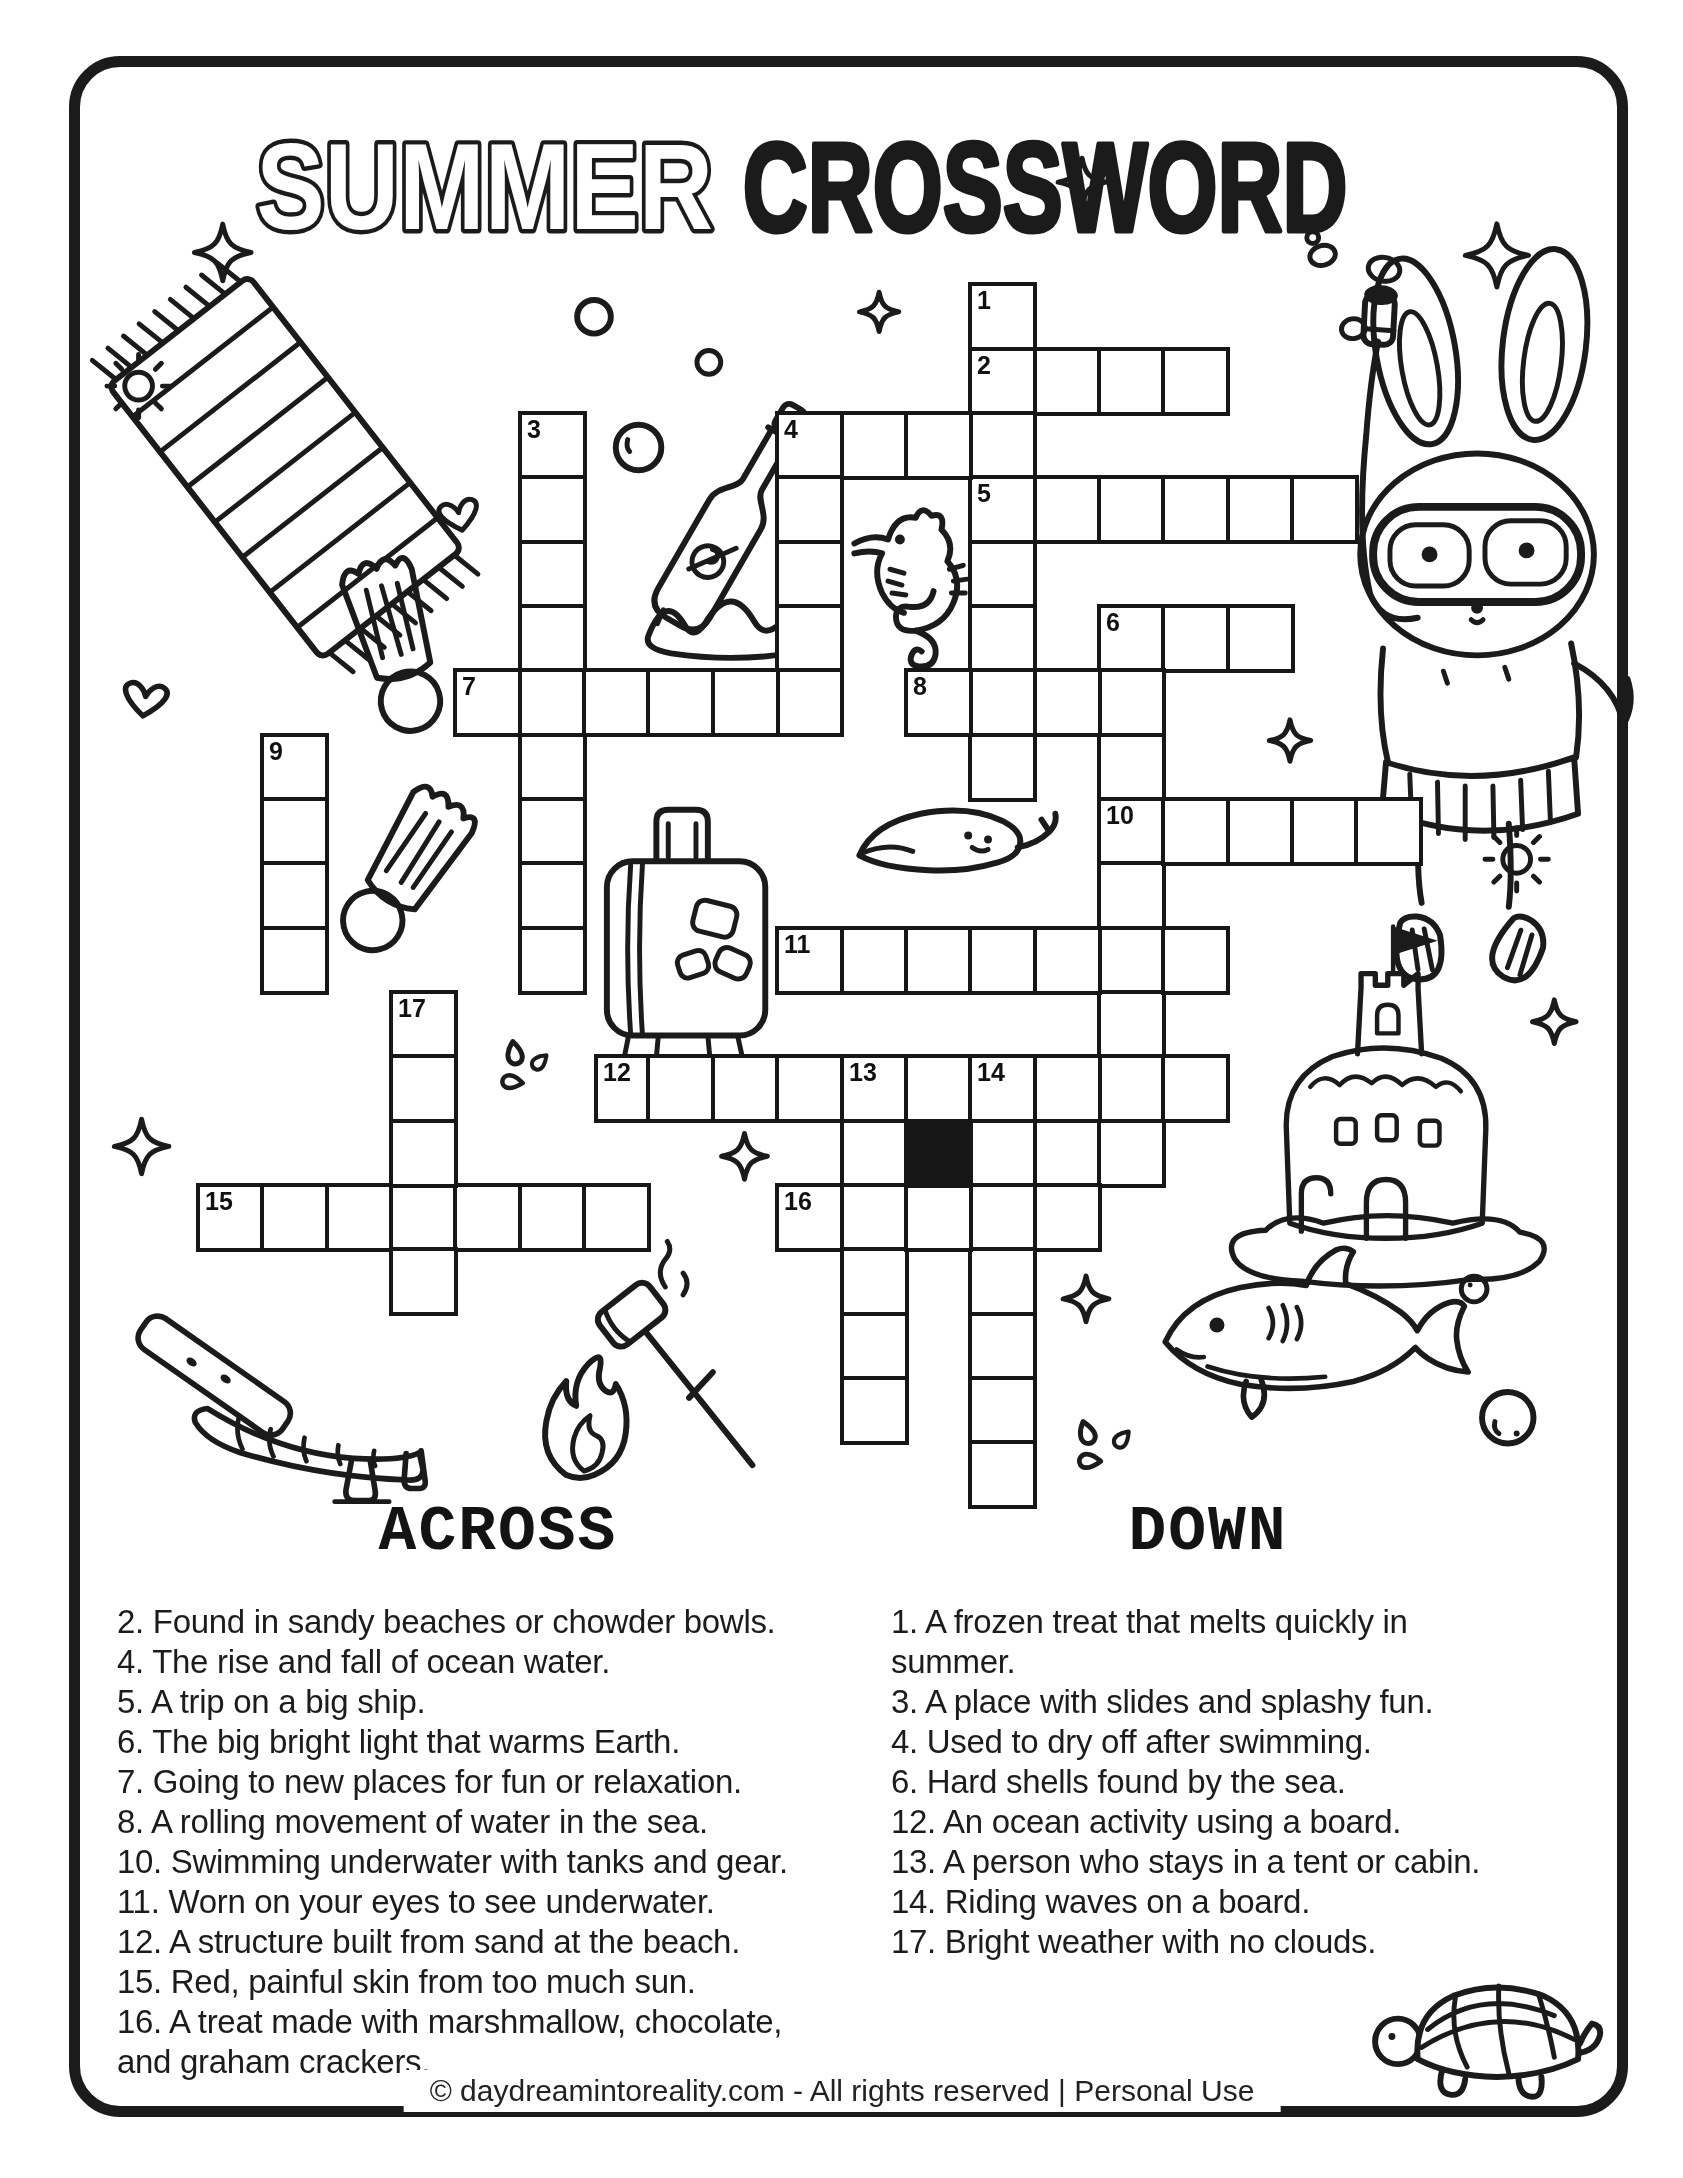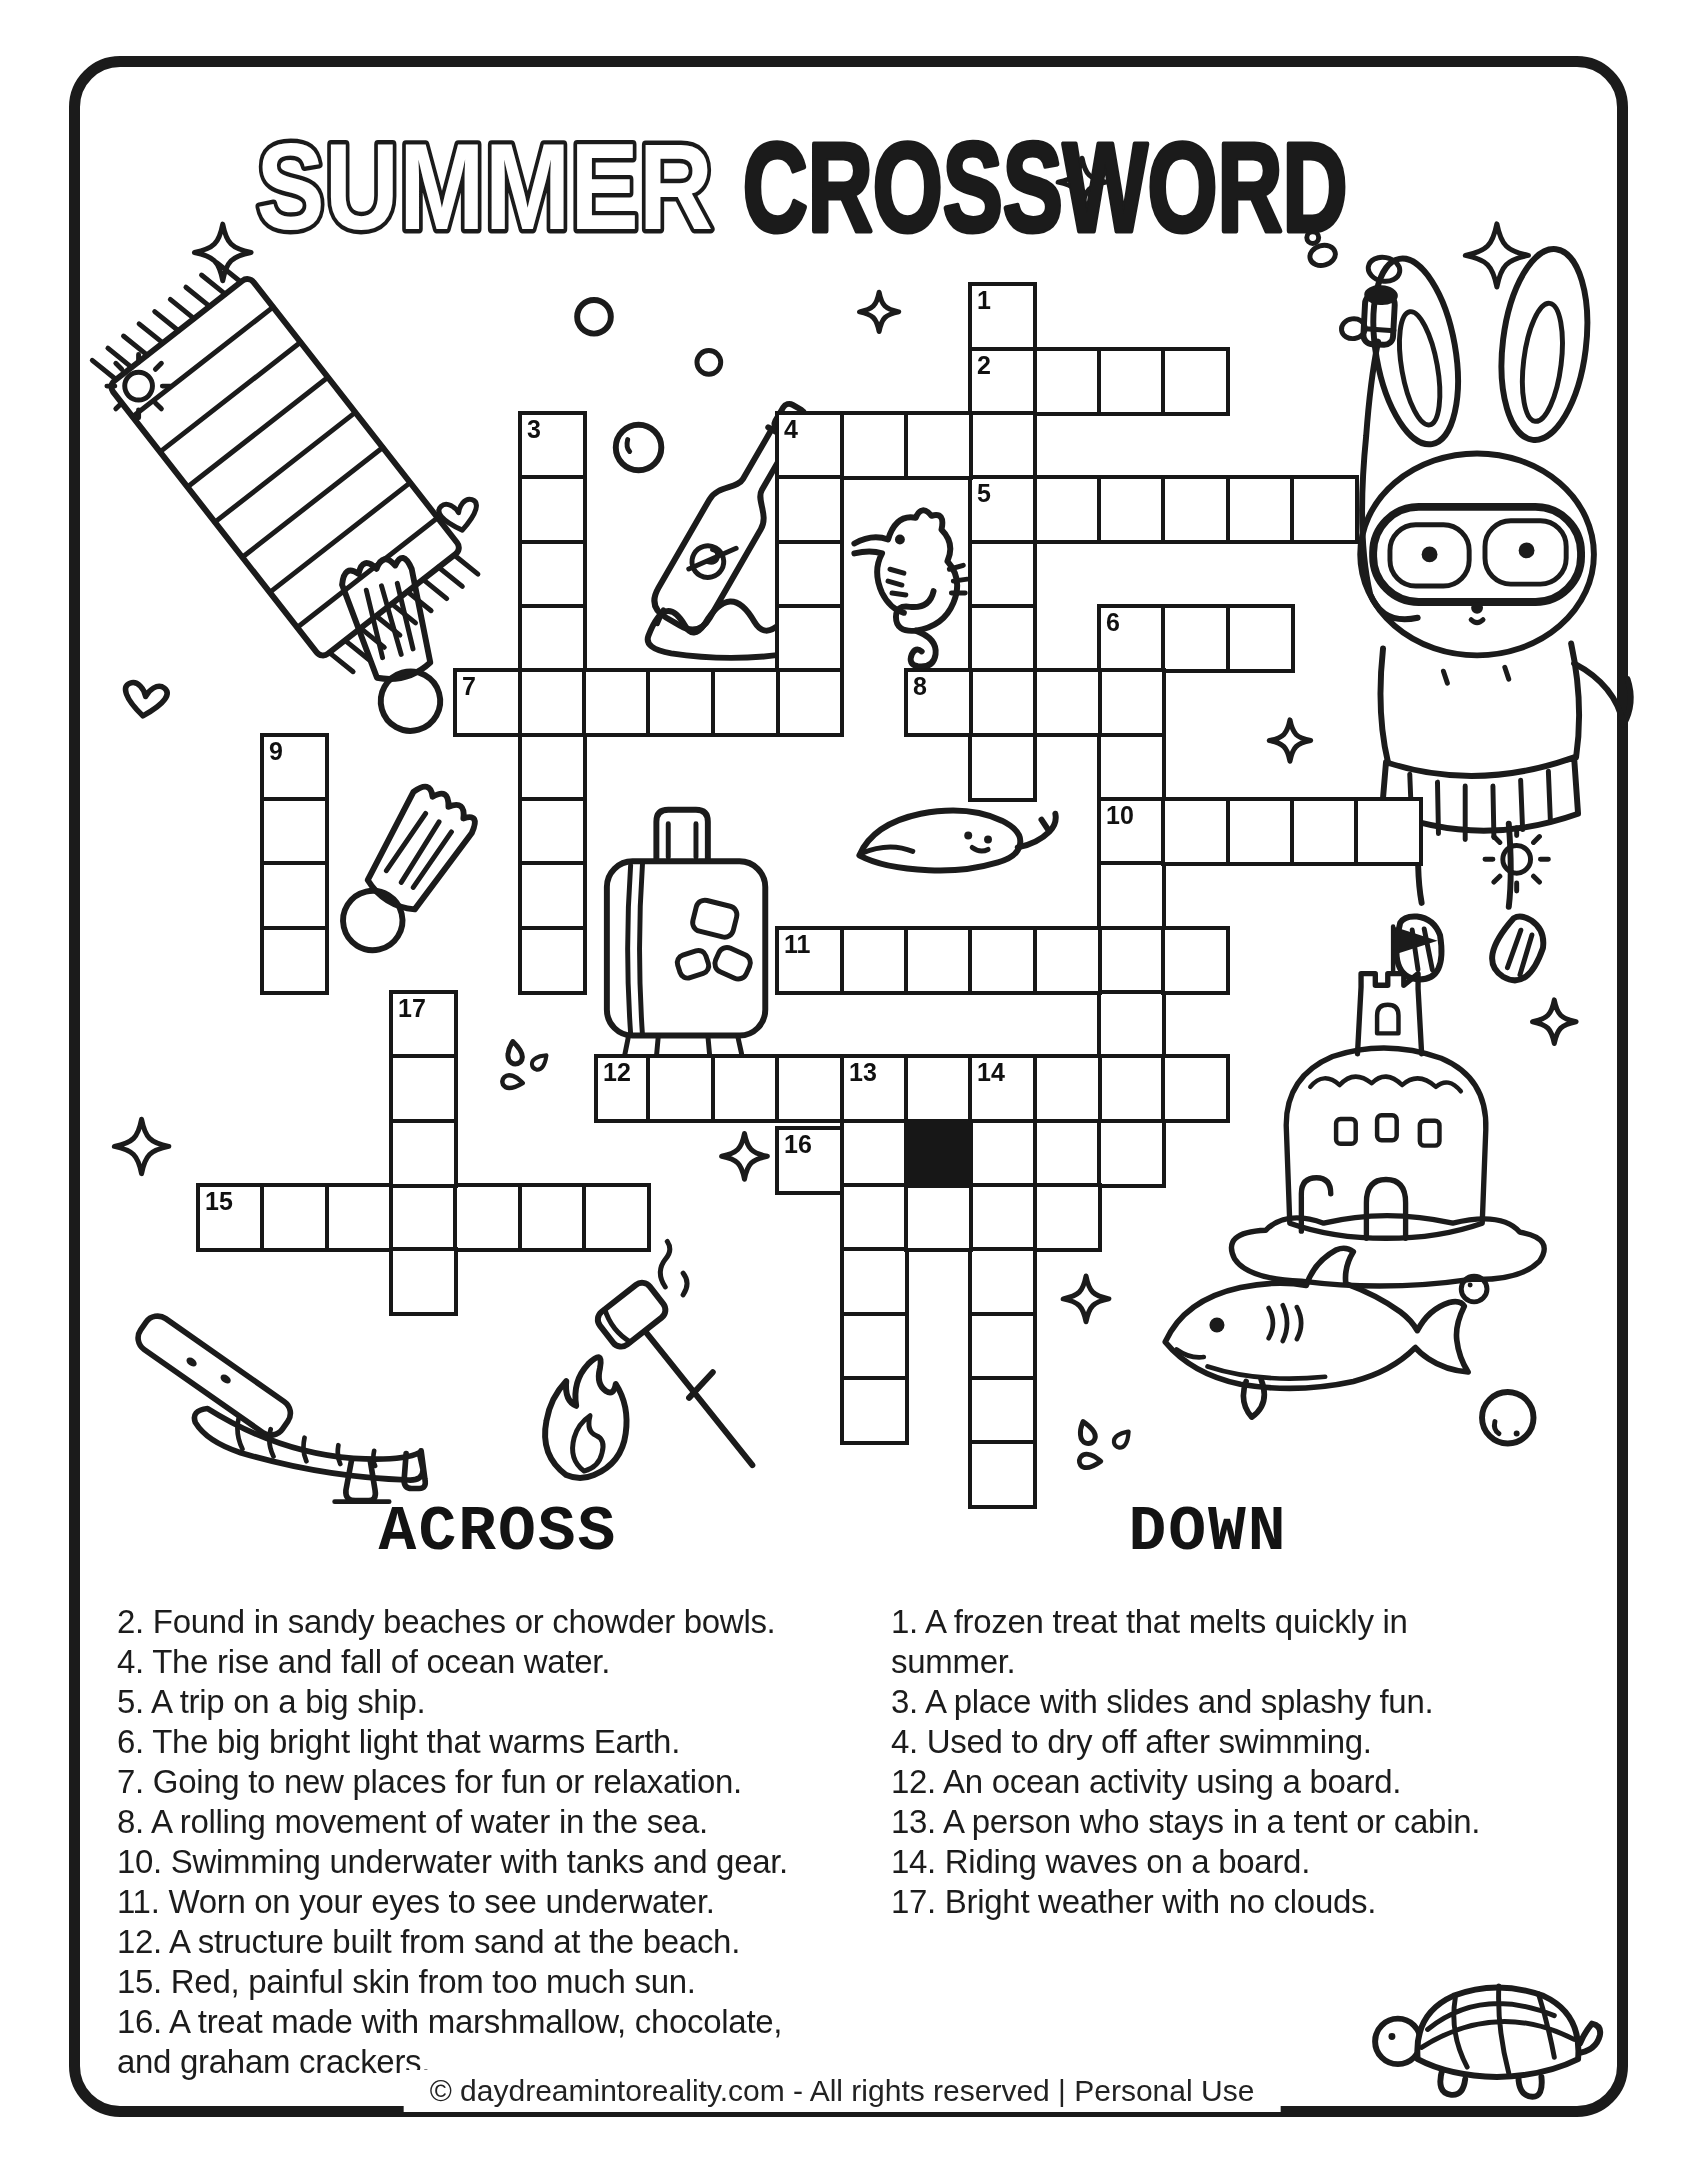--- a/index.html
+++ b/index.html
@@ -393,21 +393,21 @@
       <div class="cell" style="left: 968px; top: 1440px;"></div>
       <div class="cell" style="left: 196px; top: 1183px;">
         <span class="num">15</span>
       </div>
       <div class="cell" style="left: 260px; top: 1183px;"></div>
       <div class="cell" style="left: 325px; top: 1183px;"></div>
       <div class="cell" style="left: 389px; top: 1183px;"></div>
       <div class="cell" style="left: 453px; top: 1183px;"></div>
       <div class="cell" style="left: 518px; top: 1183px;"></div>
       <div class="cell" style="left: 582px; top: 1183px;"></div>
-      <div class="cell" style="left: 775px; top: 1126px; padding-left: 41px;">
+      <div class="cell" style="left: 775px; top: 1183px; padding-left: 41px;">
         <span class="num">16</span>
       </div>
       <div class="cell" style="left: 904px; top: 1183px;"></div>
       <div class="cell" style="left: 1033px; top: 1183px;"></div>
       <div class="cell" style="left: 389px; top: 990px;">
         <span class="num">17</span>
       </div>
       <div class="cell" style="left: 389px; top: 1054px;"></div>
       <div class="cell" style="left: 389px; top: 1119px;"></div>
       <div class="cell" style="left: 389px; top: 1247px;"></div>
@@ -431,20 +431,21 @@
         <div class="clue-line">and graham crackers.</div>
       </div>
   </div>
   <div class="clues" style="left:891px;top:1497px;width:634px;">
     <div class="clues-header">DOWN</div>
     <div class="clue-list">
         <div class="clue-line">1. A frozen treat that melts quickly in</div>
         <div class="clue-line">summer.</div>
         <div class="clue-line">3. A place with slides and splashy fun.</div>
         <div class="clue-line">4. Used to dry off after swimming.</div>
+        <div class="clue-line">6. Hard shells found by the sea.</div>
         <div class="clue-line">12. An ocean activity using a board.</div>
         <div class="clue-line">13. A person who stays in a tent or cabin.</div>
         <div class="clue-line">14. Riding waves on a board.</div>
         <div class="clue-line">17. Bright weather with no clouds.</div>
       </div>
   </div>
 
   <div class="footer-chip">© daydreamintoreality.com - All rights reserved | Personal Use</div>
 
 </div>

